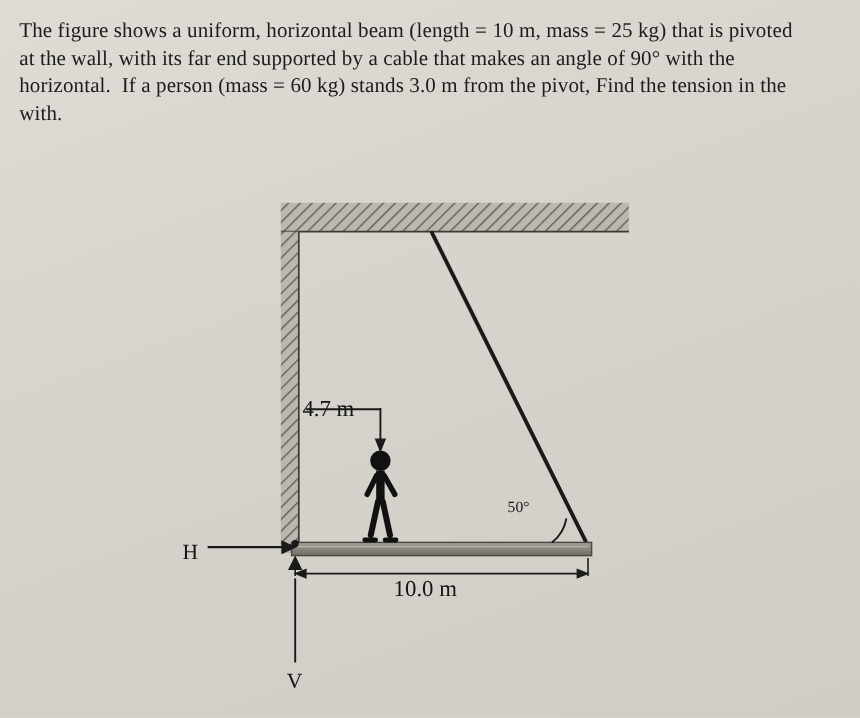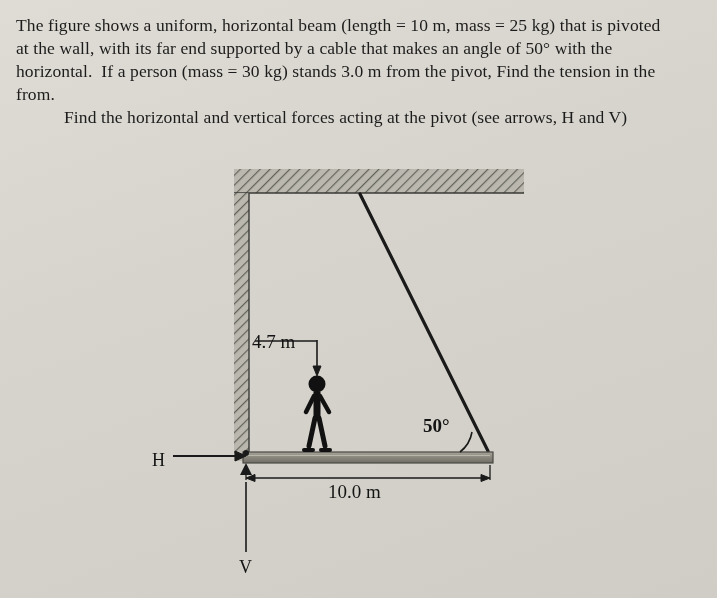--- a/index.html
+++ b/index.html
@@ -53,22 +53,21 @@
     font-family: "Liberation Serif", serif;
   }
   #lbl-3m {
     left: 252px;
     top: 331px;
     font-size: 19px;
   }
   #lbl-angle {
     left: 423px;
     top: 415px;
-    font-size: 19px;
-    font-weight: bold;
+    font-size: 13px;
   }
   #lbl-10m {
     left: 328px;
     top: 481px;
     font-size: 19px;
   }
   #lbl-H {
     left: 152px;
     top: 450px;
     font-size: 18px;
@@ -79,24 +78,23 @@
     font-size: 18px;
   }
 </style>
 </head>
 <body>
 
 <div id="page">
 
   <div class="problem-text">
     <div class="line">The figure shows a uniform, horizontal beam (length = 10 m, mass = 25 kg) that is pivoted</div>
-    <div class="line">at the wall, with its far end supported by a cable that makes an angle of 50° with the</div>
-    <div class="line">horizontal.  If a person (mass = 30 kg) stands 3.0 m from the pivot, Find the tension in the</div>
-    <div class="line">from.</div>
-    <div class="line indent">Find the horizontal and vertical forces acting at the pivot (see arrows, H and V)</div>
+    <div class="line">at the wall, with its far end supported by a cable that makes an angle of 90° with the</div>
+    <div class="line">horizontal.  If a person (mass = 60 kg) stands 3.0 m from the pivot, Find the tension in the</div>
+    <div class="line">with.</div>
   </div>
 
   <div id="figure">
     <svg width="470" height="420" viewBox="0 0 470 420">
       <defs>
         <pattern id="hatchTop" width="7" height="7" patternUnits="userSpaceOnUse" patternTransform="rotate(45)">
           <rect width="7" height="7" fill="#b9b7ad"></rect>
           <line x1="0" y1="0" x2="0" y2="7" stroke="#5d5c55" stroke-width="2.4"></line>
         </pattern>
         <pattern id="hatchWall" width="7" height="7" patternUnits="userSpaceOnUse" patternTransform="rotate(45)">

